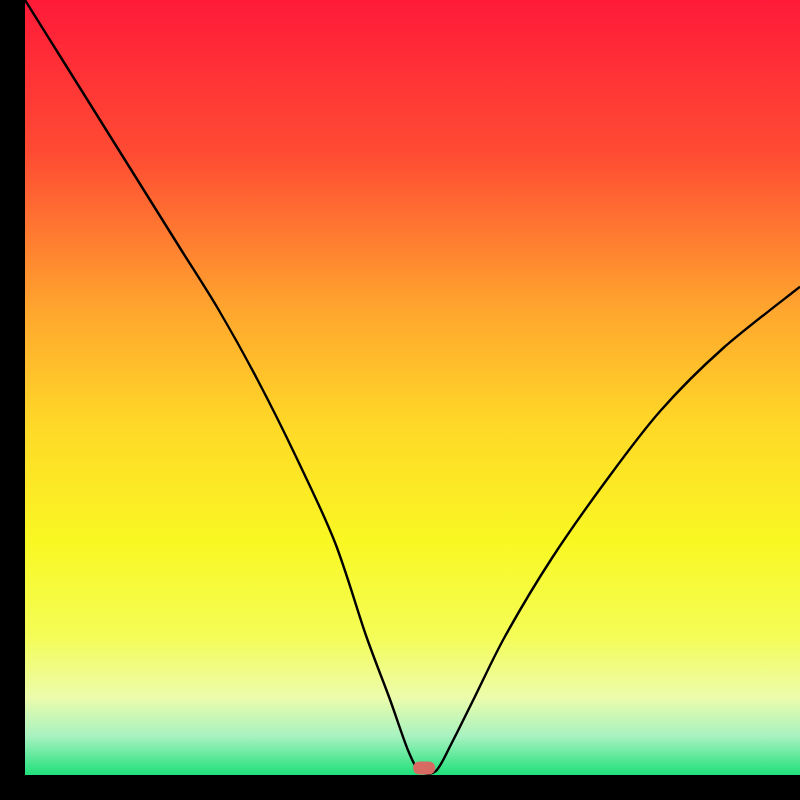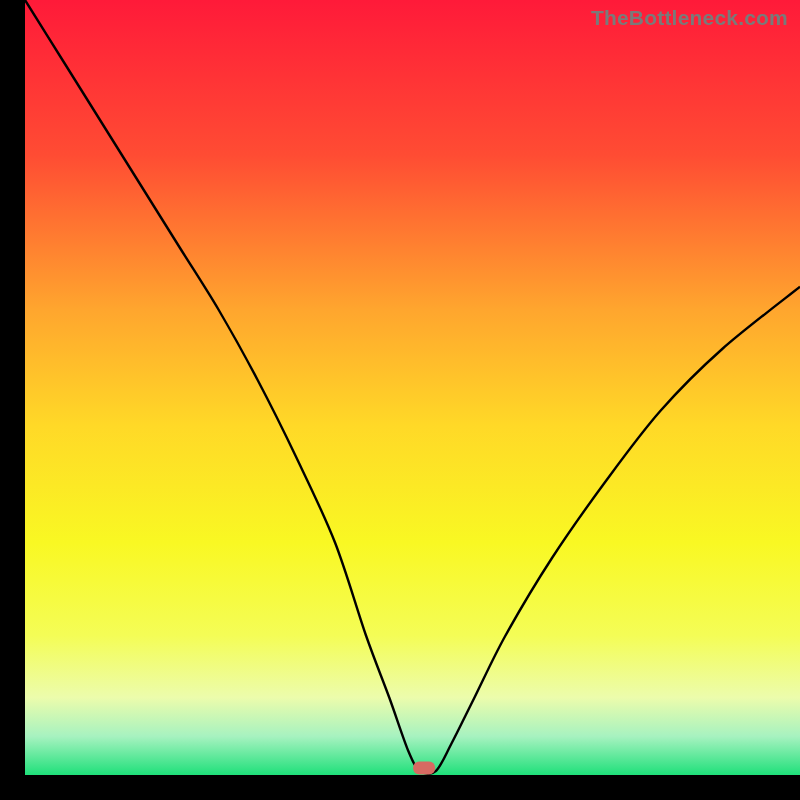--- a/index.html
+++ b/index.html
@@ -27,21 +27,20 @@
     z-index: 5;
   }
   svg {
     display: block;
   }
 </style>
 </head>
 <body>
 
 <div class="container">
-  <div class="watermark">TheBottleneck.com</div>
   <svg id="chart-svg" width="800" height="800" viewBox="0 0 800 800">
     <defs>
       <linearGradient id="bg-grad" x1="0" y1="0" x2="0" y2="1">
           <stop offset="0%" stop-color="#ff1a39"></stop>
           <stop offset="20%" stop-color="#ff4c33"></stop>
           <stop offset="40%" stop-color="#ffa62e"></stop>
           <stop offset="55.00000000000001%" stop-color="#ffd927"></stop>
           <stop offset="70%" stop-color="#f9f823"></stop>
           <stop offset="82%" stop-color="#f4fd56"></stop>
           <stop offset="90%" stop-color="#ecfcac"></stop>

